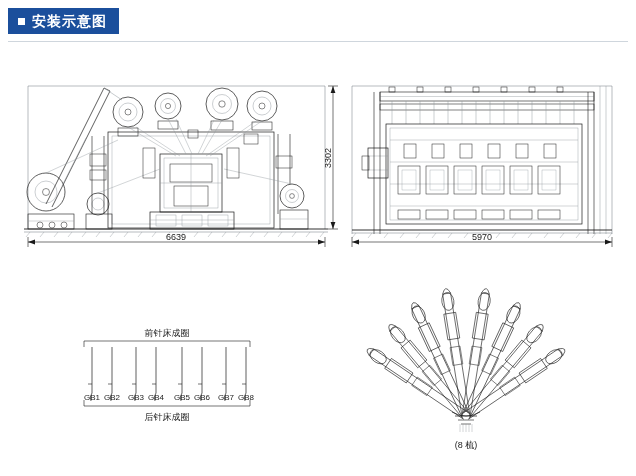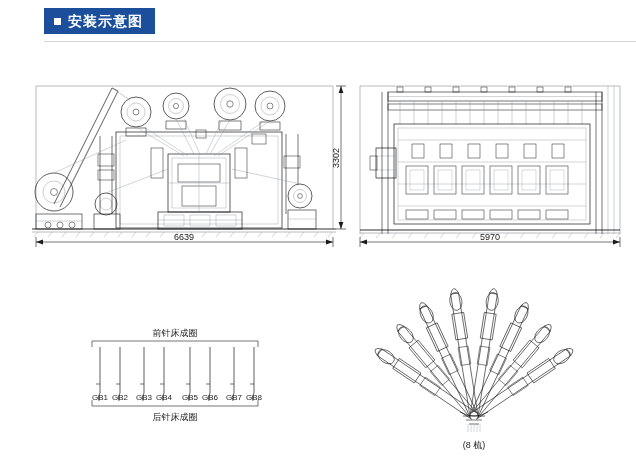--- a/index.html
+++ b/index.html
@@ -22,21 +22,20 @@
     background: #ffffff;
   }
 
   
   .header {
     position: absolute;
     left: 0;
     top: 0;
     width: 555px;
     height: 44px;
-    margin-left: 36px;
   }
   .header-tab {
     position: absolute;
     left: 8px;
     top: 8px;
     height: 26px;
     background: #1b4f9c;
     display: flex;
     align-items: center;
     padding: 0 12px 0 10px;
@@ -71,21 +70,21 @@
     left: 8px;
     top: 41px;
     width: 620px;
     height: 1px;
     background: #cfd6dd;
   }
 
   
   .canvas {
     position: absolute;
-    left: 8px;
+    left: 0;
     top: 44px;
     width: 512px;
     height: 432px;
   }
   svg.draw {
     display: block;
   }
   .lbl {
     font-family: "Liberation Sans", sans-serif;
     font-size: 8px;

